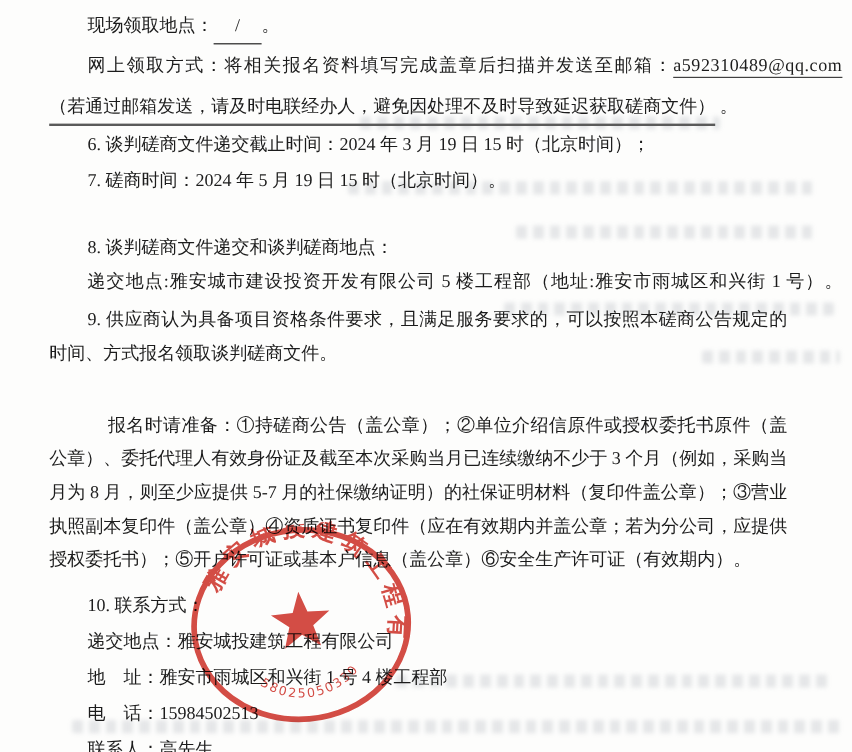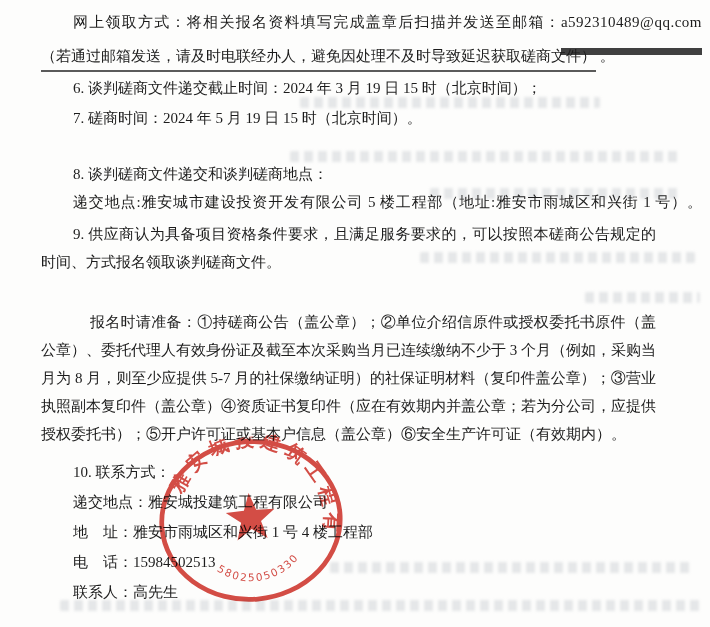--- a/index.html
+++ b/index.html
@@ -35,22 +35,22 @@
   .pr46{padding-right:46px;}
   .stretch{text-align-last:justify;}
   .u-slash{
     display:inline-block;
     min-width:40px;
     text-align:center;
     text-indent:0;
     border-bottom:1px solid #222;
   }
   .u-mail{
-    border-bottom:7px solid #404040;
-    padding-bottom:18px;
+    border-bottom:1px solid #404040;
+    padding-bottom:1px;
     letter-spacing:.5px;
   }
   .u-note{
     border-bottom:2px solid #5a5a5a;
     padding-bottom:6px;
   }
   
   .stamp{
     position:absolute;
     left:156px;top:437px;
@@ -79,20 +79,23 @@
 <div class="page">
 
   <div class="bleed" style="left:300px;top:97px;width:300px;"></div>
   <div class="bleed" style="left:290px;top:151px;width:390px;"></div>
   <div class="bleed" style="left:430px;top:188px;width:250px;"></div>
   <div class="bleed" style="left:420px;top:252px;width:275px;"></div>
   <div class="bleed" style="left:585px;top:292px;width:115px;"></div>
   <div class="bleed" style="left:330px;top:562px;width:360px;"></div>
   <div class="bleed" style="left:60px;top:600px;width:640px;"></div>
 
+  <p class="ln ind1 mb4">
+    <span>现场领取地点：</span><span class="u-slash">/</span><span>。</span>
+  </p>
 
   <p class="ln ind1 mb6 stretch">
     <span>网上领取方式：将相关报名资料填写完成盖章后扫描并发送至邮箱：</span><span class="u-mail">a592310489@qq.com</span>
   </p>
 
   <p class="ln mb4">
     <span class="u-note">（若通过邮箱发送，请及时电联经办人，避免因处理不及时导致延迟获取磋商文件）</span>
     <span>。</span>
   </p>
 

